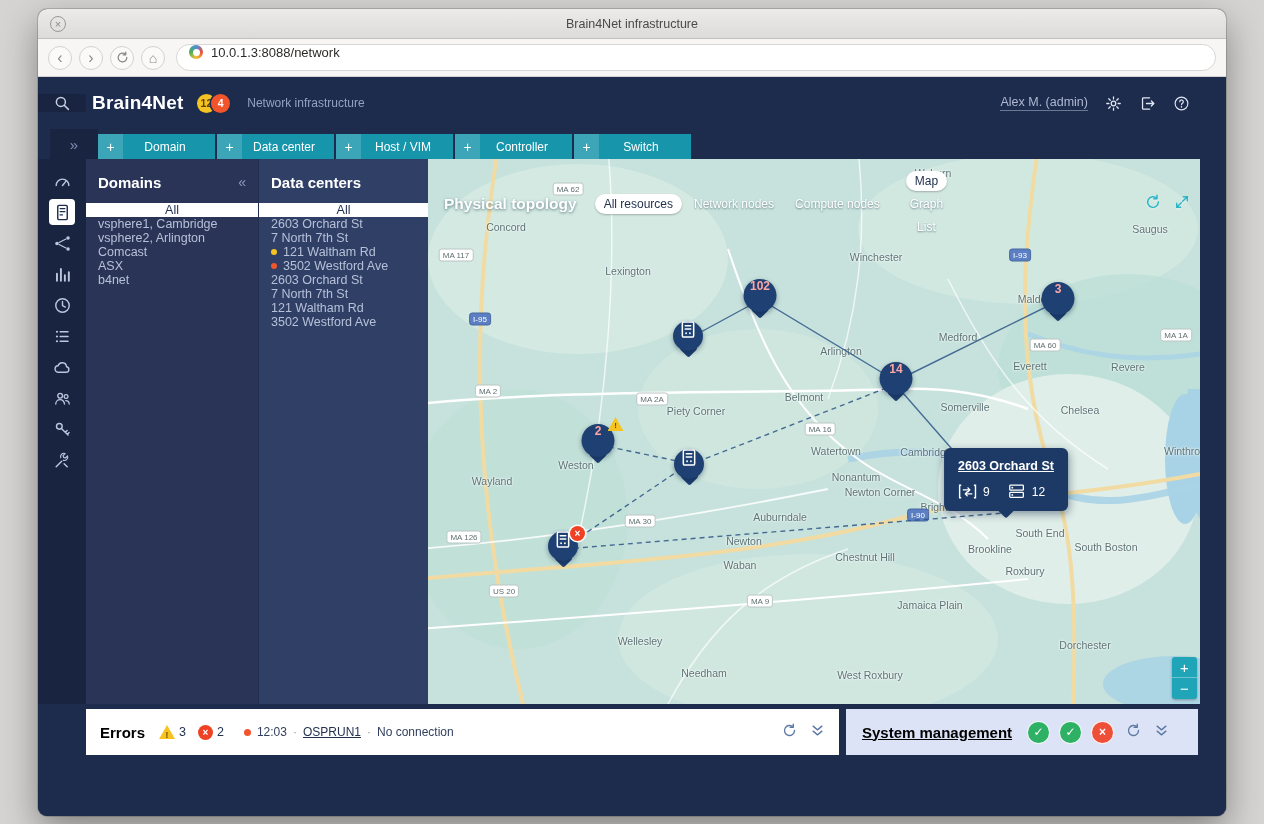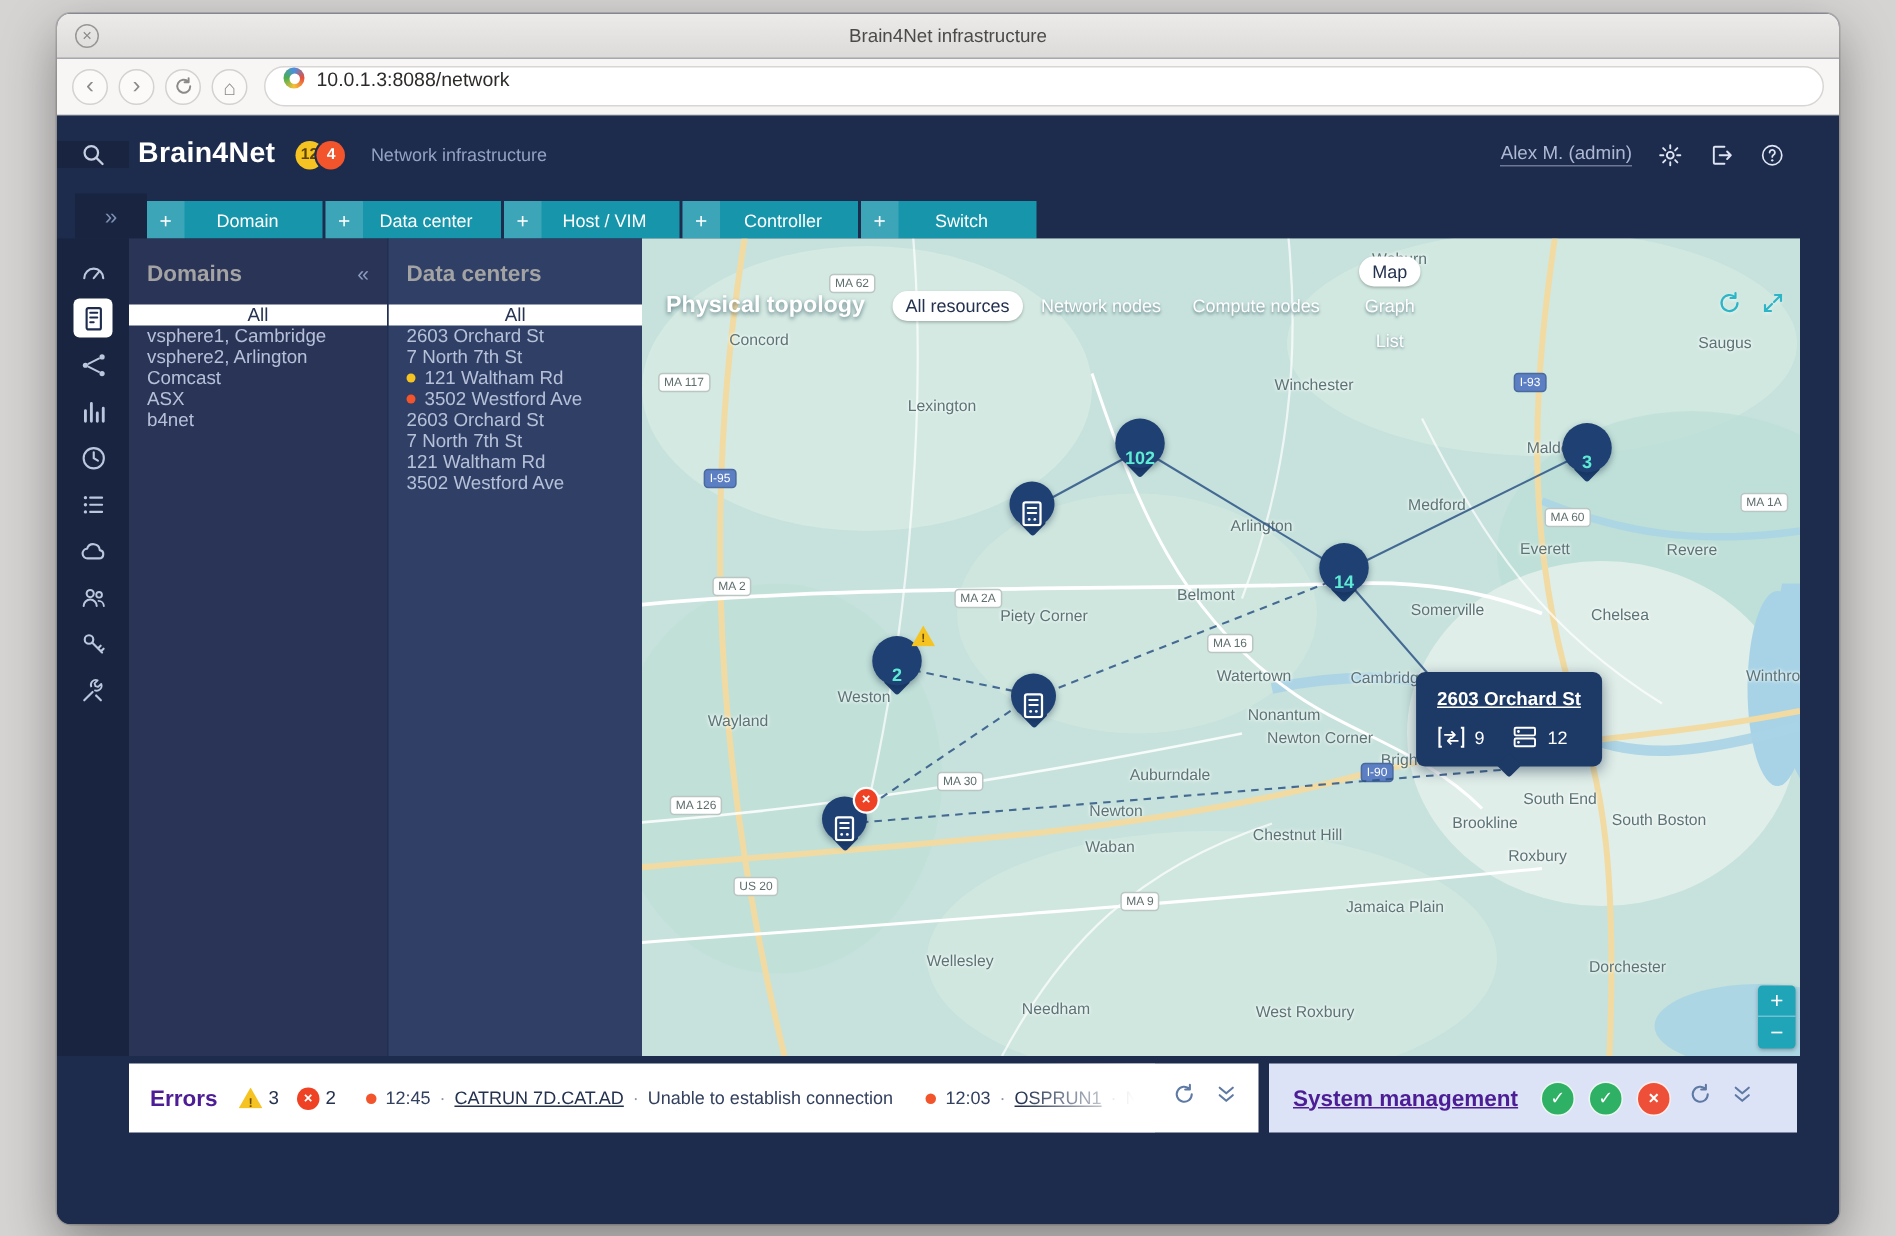--- a/index.html
+++ b/index.html
@@ -64,21 +64,21 @@
 
   .app-main{flex:0 0 545px;display:flex;min-height:0;}
   .icon-rail{flex:0 0 48px;display:flex;flex-direction:column;align-items:center;padding-top:9px;gap:5px;background:#192540;}
   .rail-item{width:26px;height:26px;border-radius:4px;display:flex;align-items:center;justify-content:center;color:#bcc7de;}
   .rail-item svg{width:19px;height:19px;}
   .rail-item.selected{background:#fff;color:#1d2b4d;}
 
   .panel{display:flex;flex-direction:column;overflow:hidden;}
   .panel.domains{flex:0 0 172px;background:#2a3457;}
   .panel.datacenters{flex:0 0 170px;background:#2f3f66;border-left:1px solid rgba(10,20,40,.35);}
-  .panel-header{display:flex;align-items:flex-start;justify-content:space-between;padding:15px 12px 12px;color:#a3a3a3;
+  .panel-header{display:flex;align-items:flex-start;justify-content:space-between;padding:15px 12px 12px;color:#ffffff;
     font-size:15px;font-weight:700;}
   .collapse-icon{color:#8b9cc0;font-size:14px;font-weight:400;}
   .collapse-icon::before{content:"\00AB";}
   .panel-item{flex:0 0 31px;display:flex;align-items:center;padding:0 12px;font-size:12.5px;color:#b6c0d8;cursor:default;}
   .panel-item.selected{background:#fff;color:#263352;justify-content:center;}
   .dot{width:6px;height:6px;border-radius:50%;margin-right:6px;flex:0 0 auto;}
   .dot.warning{background:#f6c422;}
   .dot.error{background:#f2552c;}
 
   
@@ -97,21 +97,21 @@
   .map-title{font-size:15.5px;font-weight:700;color:#fff;text-shadow:0 1px 3px rgba(8,40,60,.55);}
   .pills{display:flex;align-items:center;gap:3px;margin-left:18px;}
   .pills.modes{margin-left:12px;flex-direction:column;}
   .pill{font-size:12px;color:#fff;padding:3px 9px;border-radius:12px;text-shadow:0 1px 2px rgba(8,40,60,.5);cursor:default;}
   .pill.selected{background:#fff;color:#24324f;text-shadow:none;box-shadow:0 1px 2px rgba(0,0,0,.25);}
   .map-topbar-right{margin-left:auto;display:flex;gap:13px;color:#2cb4c7;}
   .map-topbar-right svg{width:16px;height:16px;filter:drop-shadow(0 1px 1px rgba(255,255,255,.5));}
 
   .marker{position:absolute;transform:translate(-50%,-100%);z-index:20;}
   .marker .head{position:relative;width:33px;height:33px;background:#1e4072;border-radius:50%;display:flex;
-    align-items:flex-end;justify-content:center;color:#5eead4;font-weight:700;font-size:12px;
+    align-items:flex-start;justify-content:center;color:#fca5a5;font-weight:700;font-size:12px;
     box-shadow:0 2px 5px rgba(10,30,60,.4);z-index:2;}
   .marker.server .head{width:30px;height:30px;}
   .marker .head svg{width:14px;height:17px;}
   .marker .tip{width:13px;height:13px;background:#1e4072;transform:rotate(45deg);margin:-9px auto 0;border-radius:2px;}
   .mbadge{position:absolute;z-index:3;}
   .mbadge.warning{top:-7px;right:-9px;width:16px;height:14px;background:#f6c422;
     clip-path:polygon(50% 0,100% 100%,0 100%);color:#6b4a00;font-size:8px;font-weight:700;text-align:center;line-height:18px;}
   .mbadge.warning::before{content:"!";}
   .mbadge.error{top:-5px;right:-7px;width:15px;height:15px;border-radius:50%;background:#ef4123;color:#fff;
     font-size:10px;font-weight:700;line-height:15px;text-align:center;box-shadow:0 0 0 1.5px #fff;}
@@ -128,21 +128,21 @@
 
   .zoom{position:absolute;right:3px;bottom:5px;width:25px;background:#1fa4b8;border-radius:3px;color:#fff;
     text-align:center;z-index:30;box-shadow:0 1px 3px rgba(0,0,0,.3);}
   .zoom-btn{height:21px;line-height:21px;font-size:15px;}
   .zoom-btn.in{border-bottom:1px solid rgba(255,255,255,.35);}
 
   
   .bottom-row{flex:0 0 46px;margin:5px 28px 0 48px;display:flex;gap:7px;}
   .errors-panel{flex:1;background:#fff;display:flex;align-items:center;padding:0 14px;min-width:0;}
   .sys-panel{flex:0 0 352px;background:#dde3f7;display:flex;align-items:center;padding:0 16px;}
-  .bp-title{font-size:15px;font-weight:700;color:#4c1d95;white-space:nowrap;}
+  .bp-title{font-size:15px;font-weight:700;color:#000000;white-space:nowrap;}
   .sys-panel .bp-title{text-decoration:underline;}
   .count-badges{display:flex;align-items:center;gap:12px;margin-left:14px;}
   .cb{display:flex;align-items:center;gap:4px;font-size:12.5px;color:#24324f;}
   .tri{width:16px;height:14px;background:#f6c422;clip-path:polygon(50% 0,100% 100%,0 100%);position:relative;}
   .tri::after{content:"!";position:absolute;left:0;right:0;bottom:-1px;text-align:center;font-size:8.5px;
     font-weight:700;color:#6b4a00;}
   .errcirc{width:15px;height:15px;border-radius:50%;background:#ef4123;color:#fff;font-size:10px;font-weight:700;
     display:flex;align-items:center;justify-content:center;}
   .errcirc::before{content:"\00D7";}
   .err-entries{display:flex;align-items:center;gap:22px;margin-left:20px;flex:1;min-width:0;overflow:hidden;
@@ -606,28 +606,20 @@
               <span>3</span>
             </span>
             <span class="cb">
               <span class="errcirc"></span>
               <span>2</span>
             </span>
           </div>
           <div class="err-entries">
               <div class="entry">
                 <span class="edot"></span>
-                <span class="etime">12:45</span>
-                <span class="sep"></span>
-                <a class="src">CATRUN 7D.CAT.AD</a>
-                <span class="sep"></span>
-                <span class="emsg">Unable to establish connection</span>
-              </div>
-              <div class="entry">
-                <span class="edot"></span>
                 <span class="etime">12:03</span>
                 <span class="sep"></span>
                 <a class="src">OSPRUN1</a>
                 <span class="sep"></span>
                 <span class="emsg">No connection</span>
               </div>
             </div>
           <div class="panel-icons">
             <span>
               <svg viewBox="0 0 24 24">

